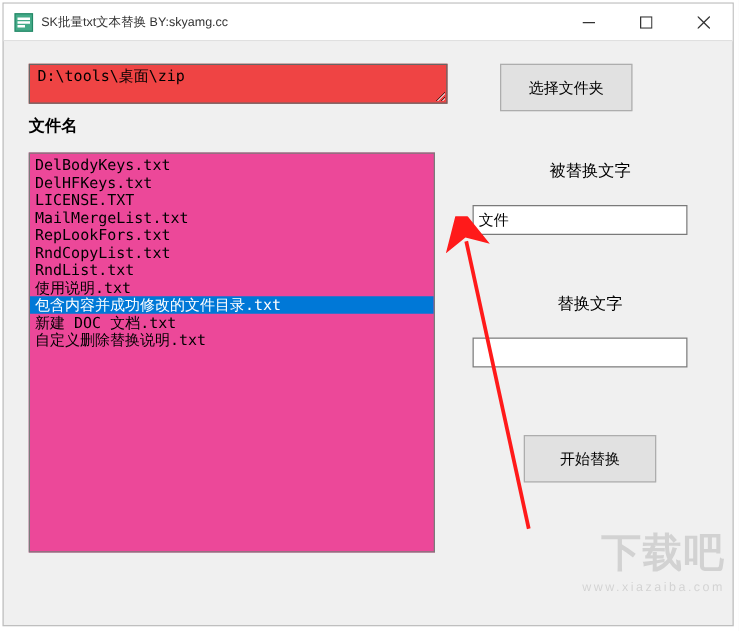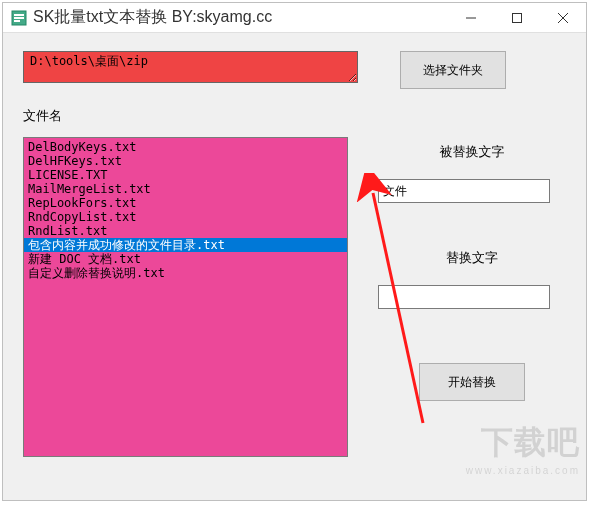--- a/index.html
+++ b/index.html
@@ -1,28 +1,28 @@
 <!DOCTYPE html>
 <html><head>
 <meta charset="utf-8">
 <style>
 * { box-sizing: border-box; margin: 0; padding: 0; }
 body { font-family: "Microsoft YaHei", "SimSun", sans-serif; font-size: 12px; background: #fff; width: 591px; height: 505px; position: relative; }
 .window { width: 585px; height: 499px; border: 1px solid #bfbfbf; background: #f0f0f0; position: relative; margin: 2px; }
 .titlebar { height: 30px; background: #fff; display: flex; align-items: center; border-bottom: 1px solid #e0e0e0; }
 .title-icon { width: 16px; height: 16px; margin: 0 6px 0 8px; }
-.title-text { flex: 1; font-size: 16px; color: #333; }
+.title-text { flex: 1; font-size: 10px; color: #333; }
 .win-controls { display: flex; height: 100%; }
 .win-btn { width: 46px; height: 100%; display: flex; align-items: center; justify-content: center; cursor: pointer; font-family: sans-serif; font-size: 10px; color: #333; }
 .client { padding: 18px 20px; position: relative; height: calc(100% - 30px); }
 .row1 { display: flex; gap: 20px; align-items: flex-start; }
 .path-input { width: 335px; height: 32px; border: 1px solid #666; background: #ef4444; padding: 2px 6px; font-family: "SimSun", monospace; font-size: 12px; line-height: 14px; }
 .select-btn, .start-btn { width: 106px; height: 38px; border: 1px solid #adadad; background: #e1e1e1; font-size: 12px; cursor: pointer; }
 .select-btn { margin-left: 22px; }
-.filelabel { margin-top: 18px; font-size: 13px; }
+.filelabel { margin-top: 3px; font-size: 13px; font-weight: bold; }
 .main-row { display: flex; margin-top: 12px; gap: 30px; }
 .file-list { width: 325px; height: 320px; border: 1px solid #7a7a7a; background: #ec4899; font-family: "SimSun", monospace; font-size: 12px; overflow: hidden; padding-top: 2px; }
 .file-item { height: 14px; line-height: 14px; padding: 0 4px; white-space: nowrap; cursor: pointer; }
 .file-item.selected { background: #0078d7; color: #fff; }
 .right-col { flex: 1; display: flex; flex-direction: column; align-items: center; }
 .field-label { font-size: 13px; margin-top: 6px; margin-bottom: 18px; }
 .text-input { width: 172px; height: 24px; border: 1px solid #7a7a7a; background: #fff; padding: 0 4px; font-size: 12px; align-self: flex-start; }
 .gap1 { height: 40px; }
 .gap2 { height: 54px; }
 .start-btn { align-self: center; }
@@ -73,20 +73,21 @@
 
     <div class="main-row">
       <div class="file-list" id="file-list">
           <div class="file-item">DelBodyKeys.txt</div>
           <div class="file-item">DelHFKeys.txt</div>
           <div class="file-item">LICENSE.TXT</div>
           <div class="file-item">MailMergeList.txt</div>
           <div class="file-item">RepLookFors.txt</div>
           <div class="file-item">RndCopyList.txt</div>
           <div class="file-item">RndList.txt</div>
+          <div class="file-item">使用说明.txt</div>
           <div class="file-item selected">包含内容并成功修改的文件目录.txt</div>
           <div class="file-item">新建 DOC 文档.txt</div>
           <div class="file-item">自定义删除替换说明.txt</div>
         </div>
 
       <div class="right-col">
         <div class="field-label">被替换文字</div>
         <input class="text-input" value="文件" style="">
         <div class="gap1"></div>
         <div class="field-label">替换文字</div>

